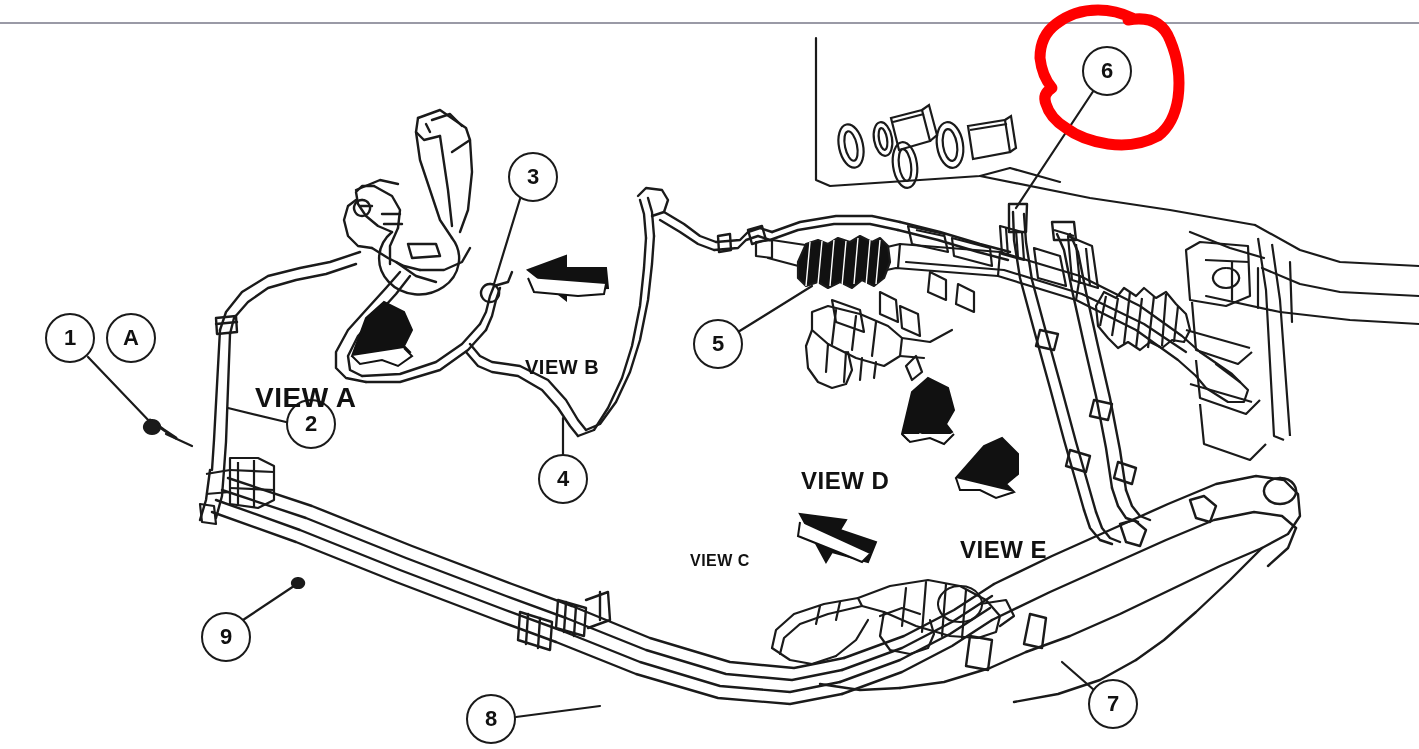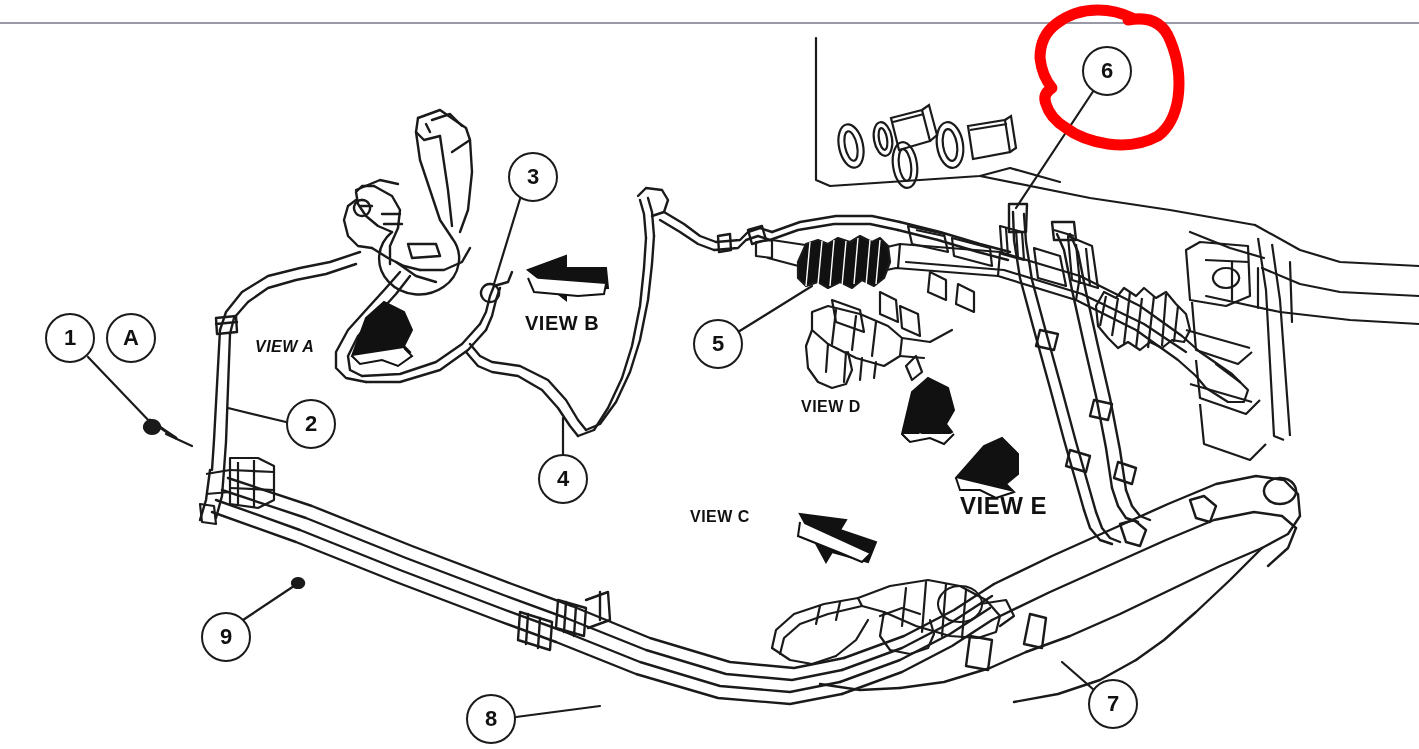--- a/index.html
+++ b/index.html
@@ -50,20 +50,21 @@
     user-select: none;
   }
   .view-label {
     position: absolute;
     font-family: "Liberation Sans", sans-serif;
     font-weight: bold;
     color: #111111;
     letter-spacing: 0.5px;
     white-space: nowrap;
     user-select: none;
+    margin-top: 44px;
   }
 </style>
 </head>
 <body>
 
 <div id="page">
 
   <div class="hrule"></div>
 
   <svg id="diagram-svg" viewBox="0 0 1419 749">
@@ -417,23 +418,23 @@
   <div class="callout" style="left:693px; top:319px; width:50px; height:50px; font-size:22px;">5</div>
 
   <div class="callout" style="left:1082px; top:46px; width:50px; height:50px; font-size:22px;">6</div>
 
   <div class="callout" style="left:1088px; top:679px; width:50px; height:50px; font-size:22px;">7</div>
 
   <div class="callout" style="left:466px; top:694px; width:50px; height:50px; font-size:22px;">8</div>
 
   <div class="callout" style="left:201px; top:612px; width:50px; height:50px; font-size:22px;">9</div>
 
-  <div class="view-label" style="left:255px; top:338px; font-size:16px;font-style:italic;">VIEW A</div>
+  <div class="view-label" style="left:255px; top:338px; font-size:28px;">VIEW A</div>
 
   <div class="view-label" style="left:525px; top:312px; font-size:20px;">VIEW B</div>
 
   <div class="view-label" style="left:690px; top:508px; font-size:16px;">VIEW C</div>
 
-  <div class="view-label" style="left:801px; top:398px; font-size:16px;">VIEW D</div>
+  <div class="view-label" style="left:801px; top:423px; font-size:24px;">VIEW D</div>
 
   <div class="view-label" style="left:960px; top:492px; font-size:24px;">VIEW E</div>
 
 </div>
 
 </body></html>

